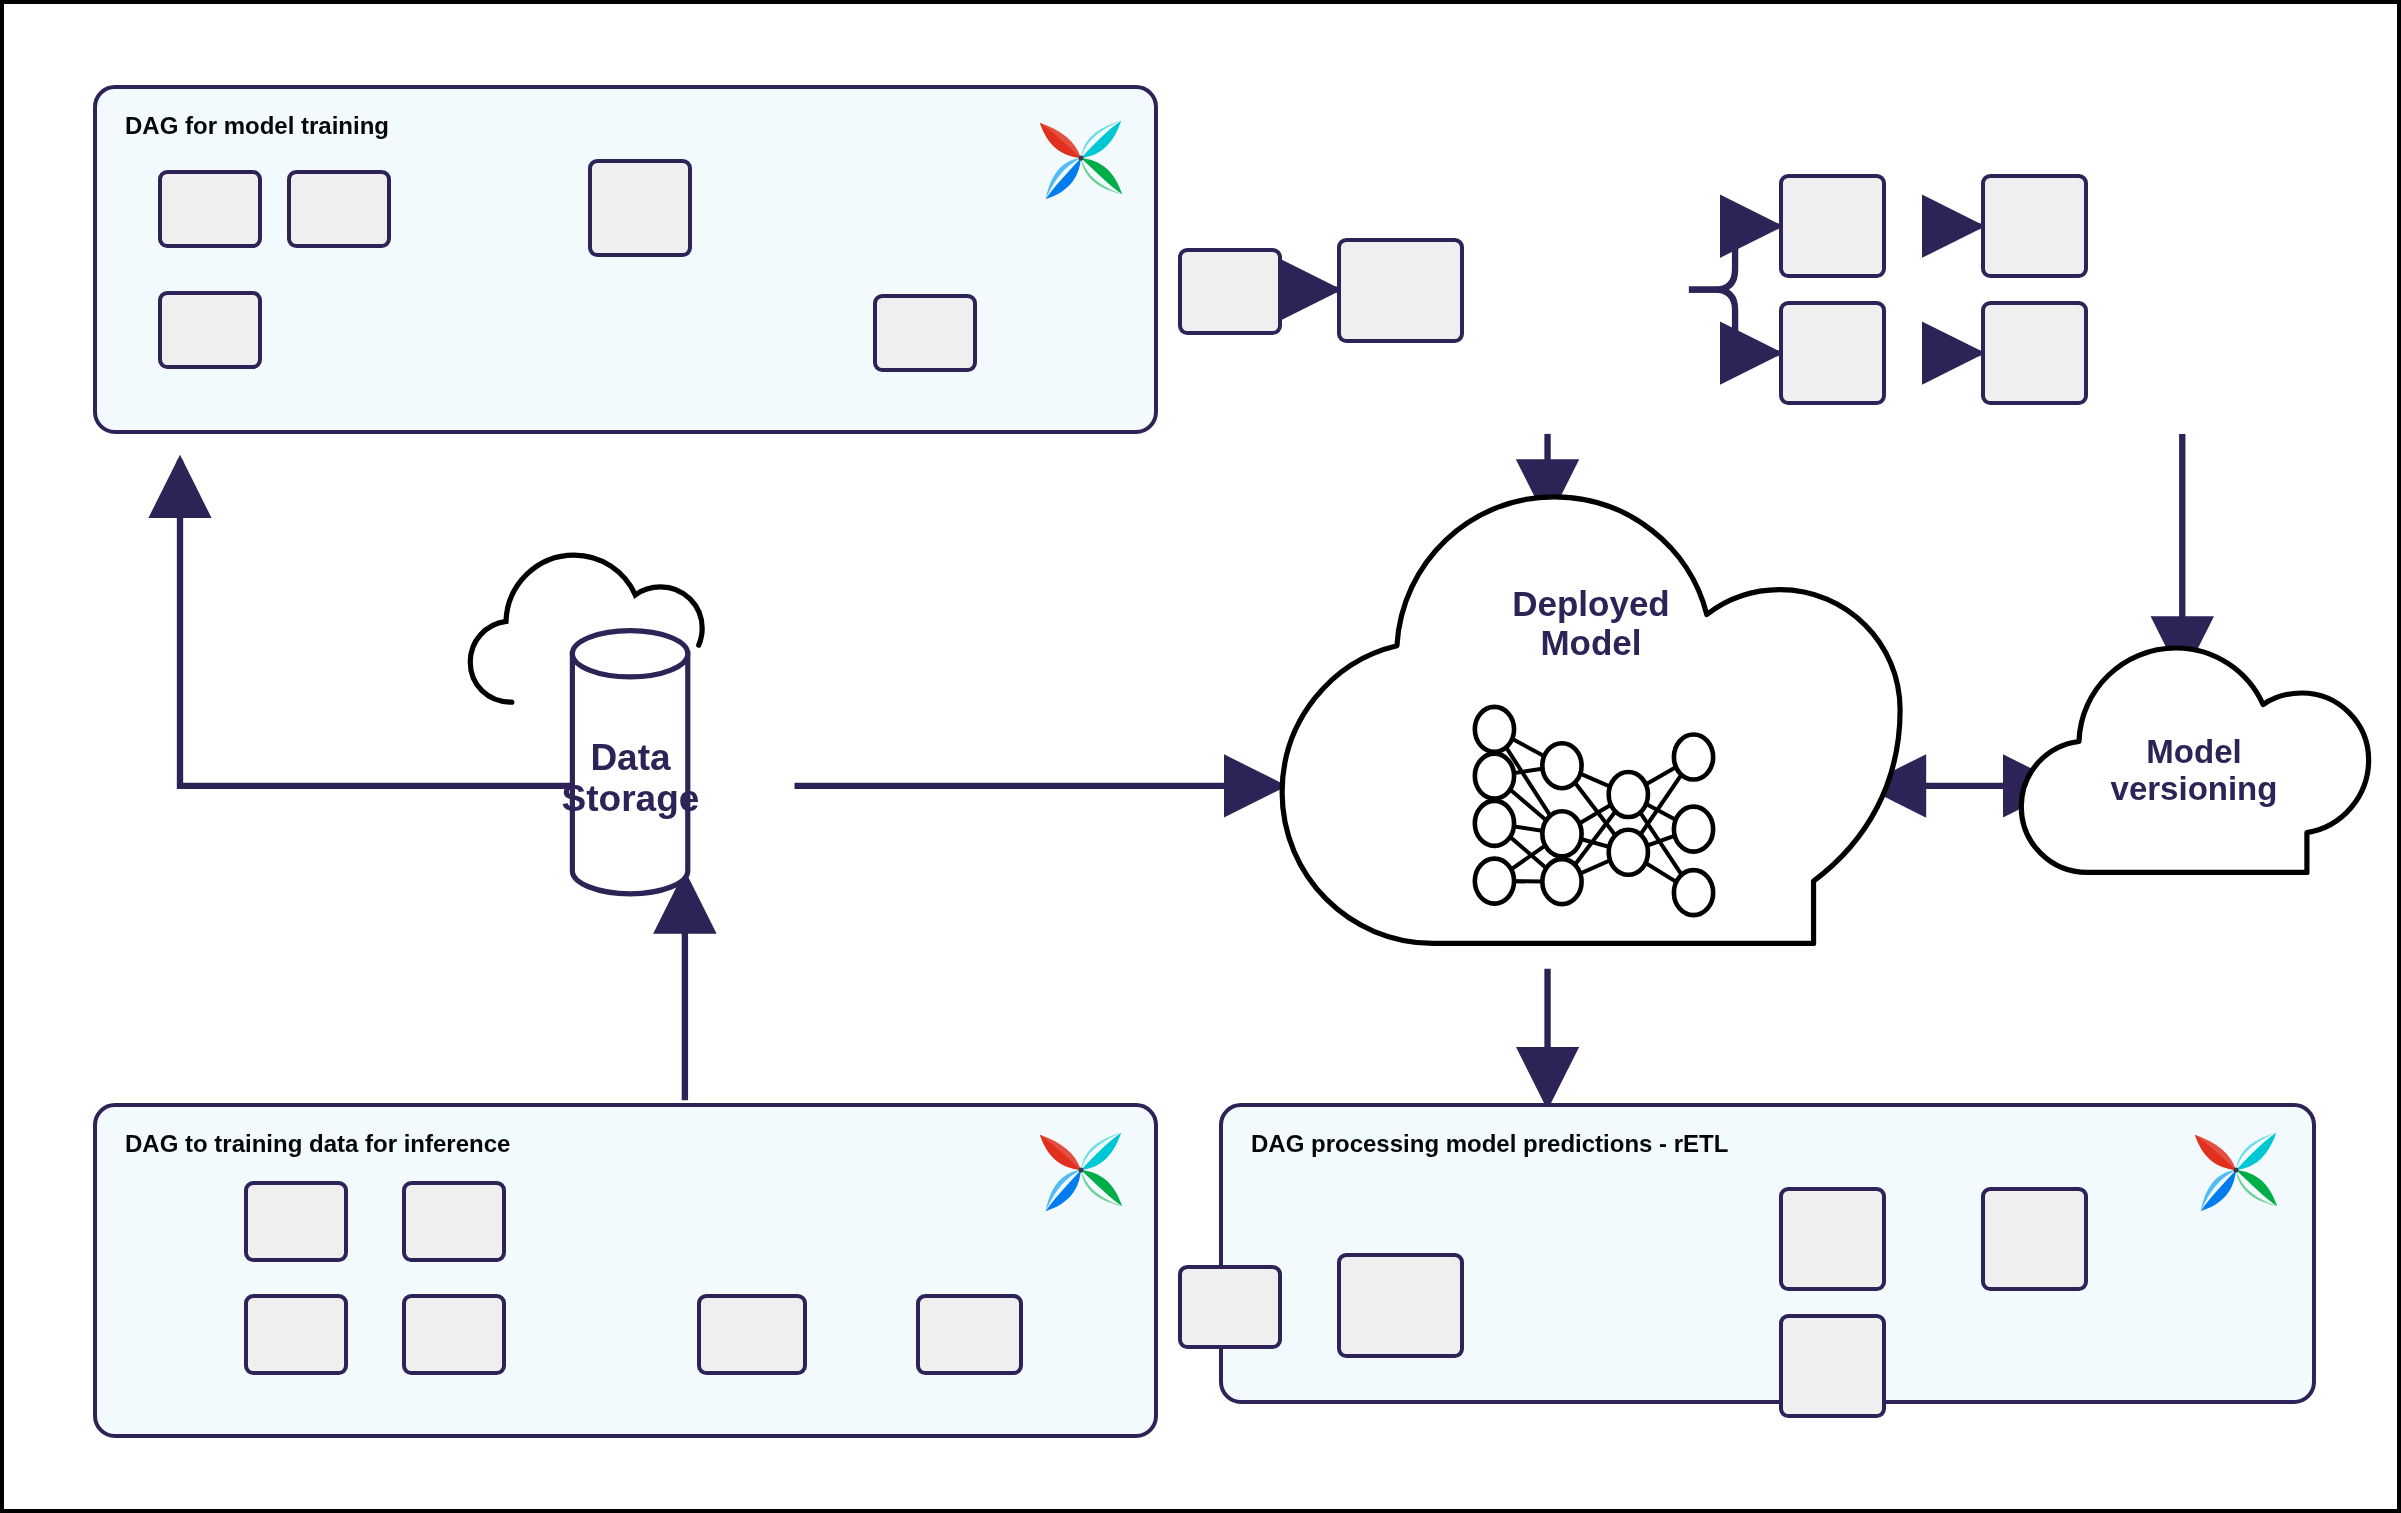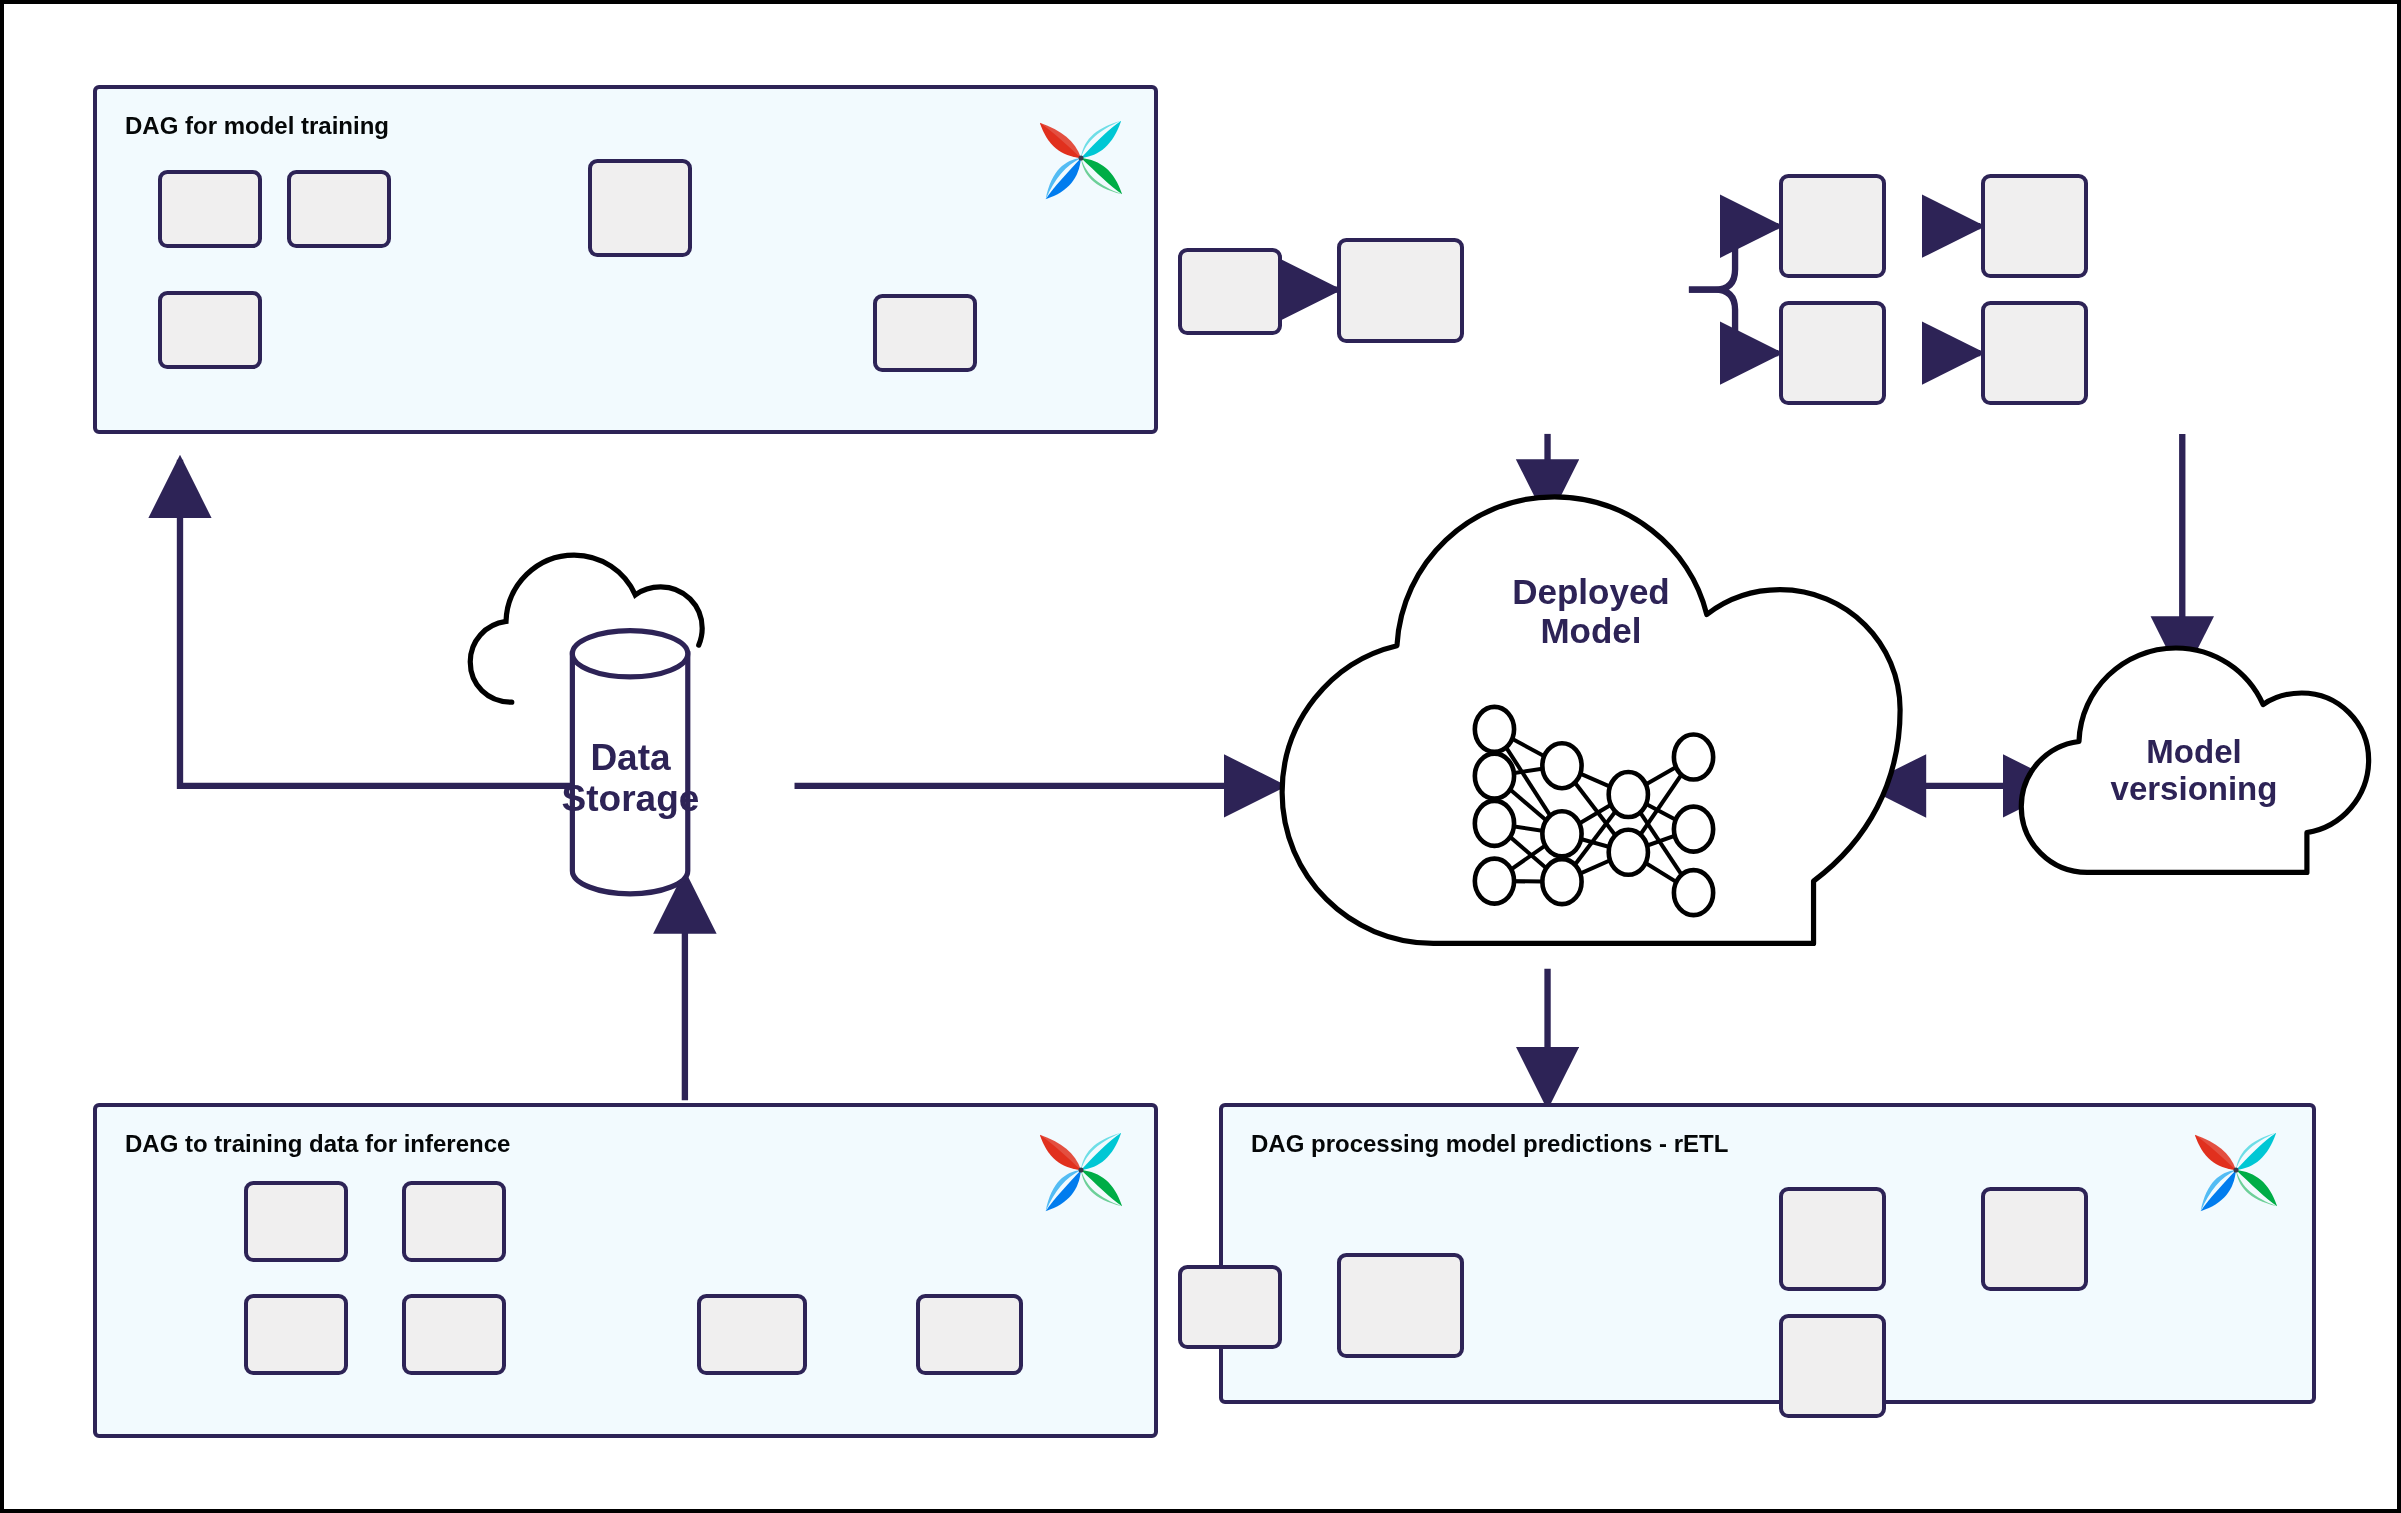--- a/index.html
+++ b/index.html
@@ -25,21 +25,21 @@
     position: absolute;
     left: 0;
     top: 0;
     width: 2401px;
     height: 1513px;
   }
   .dag-panel {
     position: absolute;
     background: #F2FAFE;
     border: 4px solid #2D2356;
-    border-radius: 6px;
+    border-radius: 22px;
     box-sizing: border-box;
   }
   .dag-title {
     position: absolute;
     left: 28px;
     top: 23px;
     font-size: 24px;
     font-weight: bold;
     color: #050708;
     letter-spacing: 0px;
@@ -61,20 +61,21 @@
     position: absolute;
     color: #2D2356;
     font-weight: bold;
     text-align: center;
     line-height: 1.12;
     white-space: pre-line;
   }
   #deployed-model-label {
     font-size: 35px;
     width: 242px;
+    margin-top: 12px;
   }
   #model-versioning-label {
     font-size: 33px;
     width: 248px;
   }
   #data-storage-label {
     font-size: 37px;
     width: 173px;
   }
   .nn-panel {

